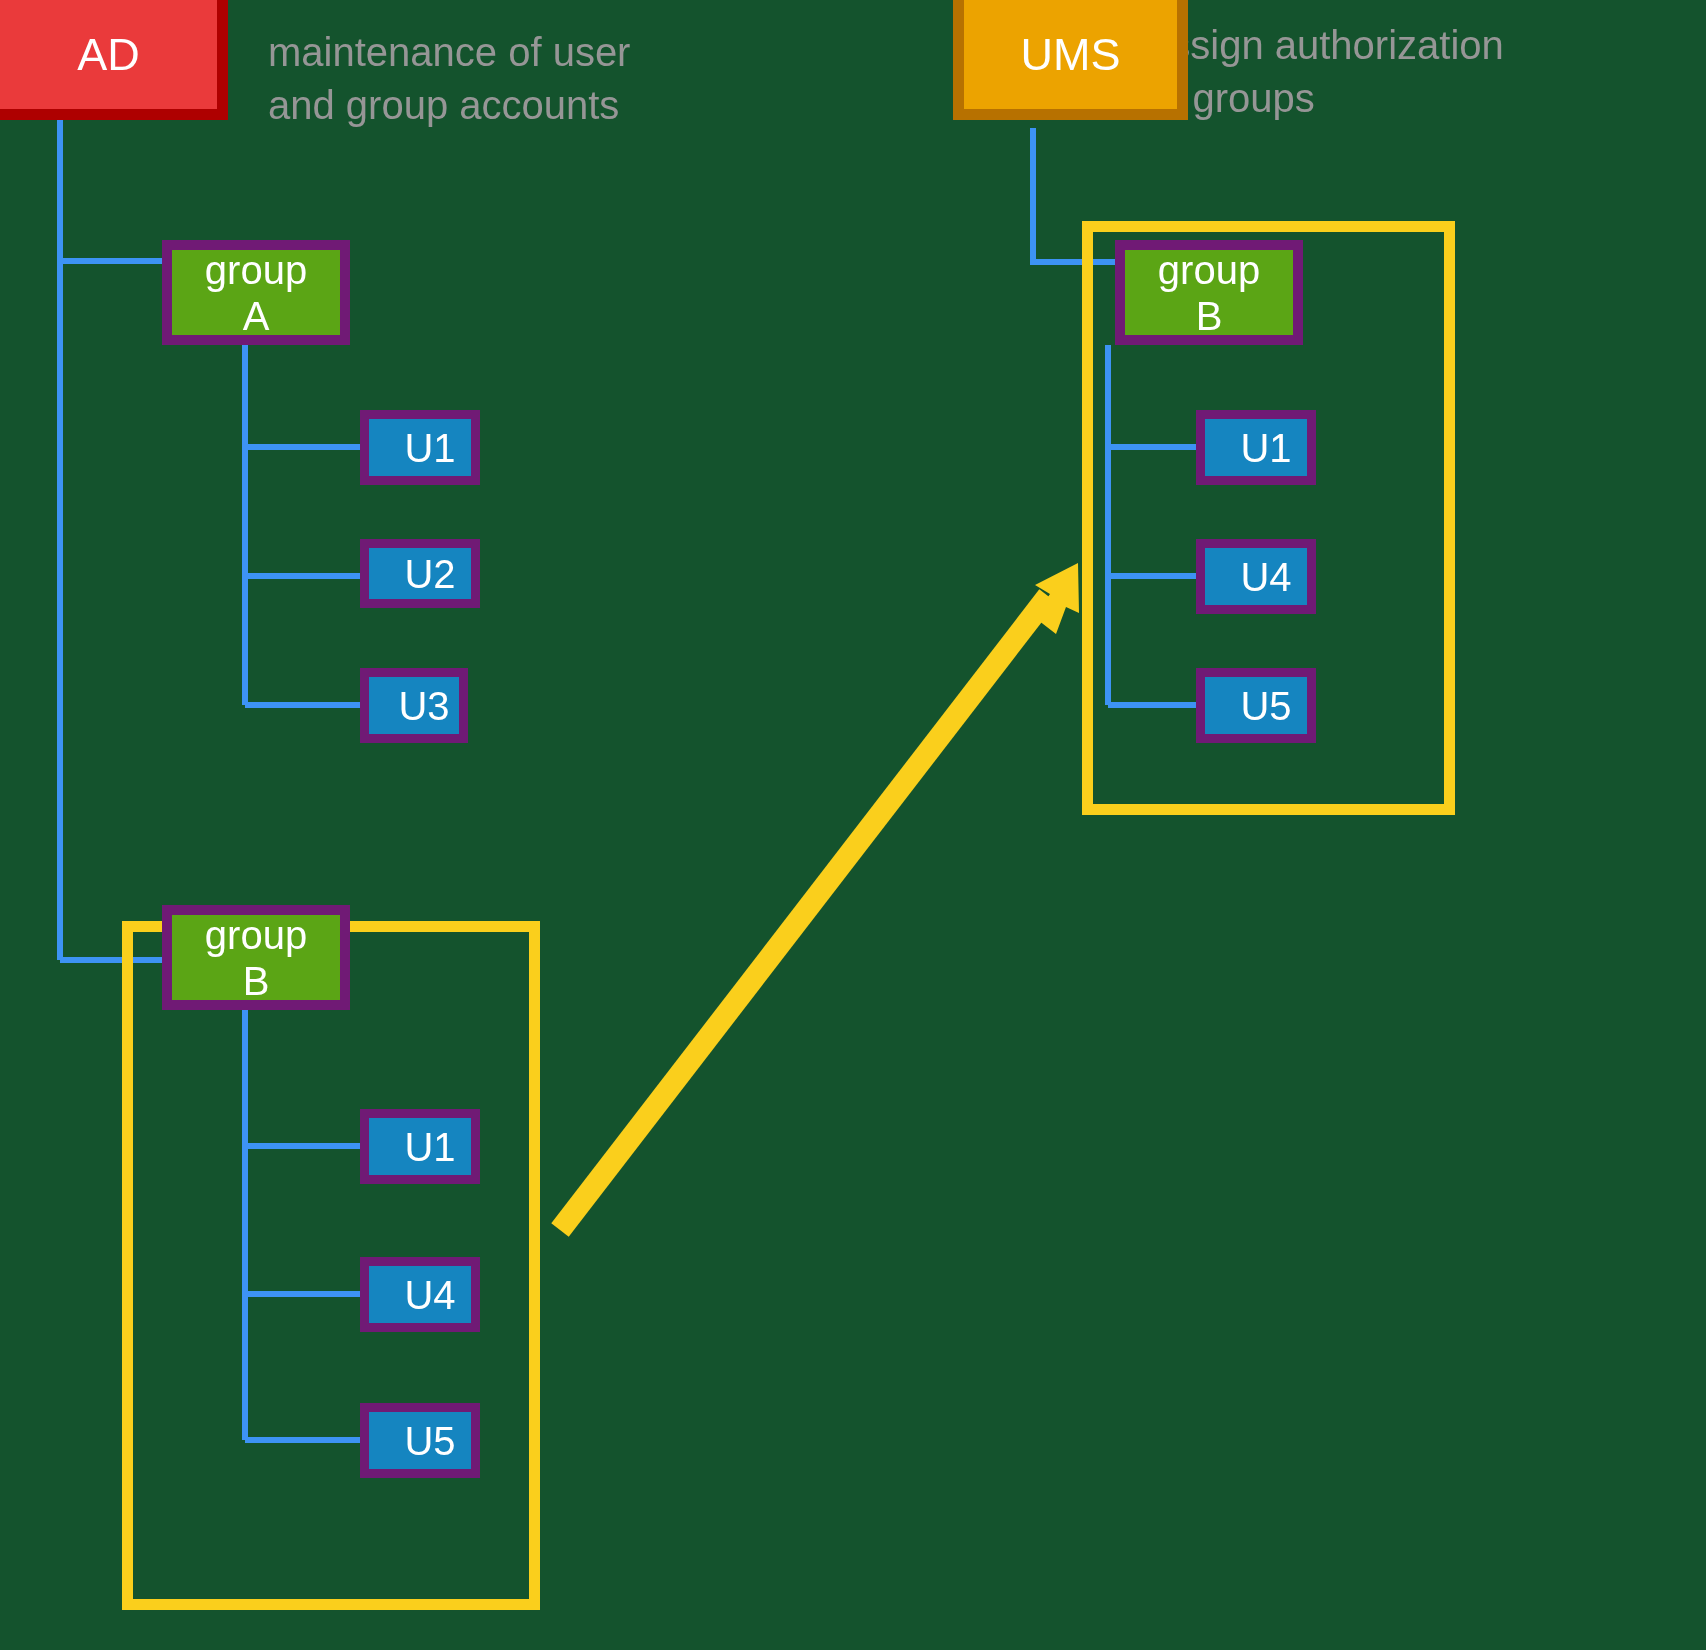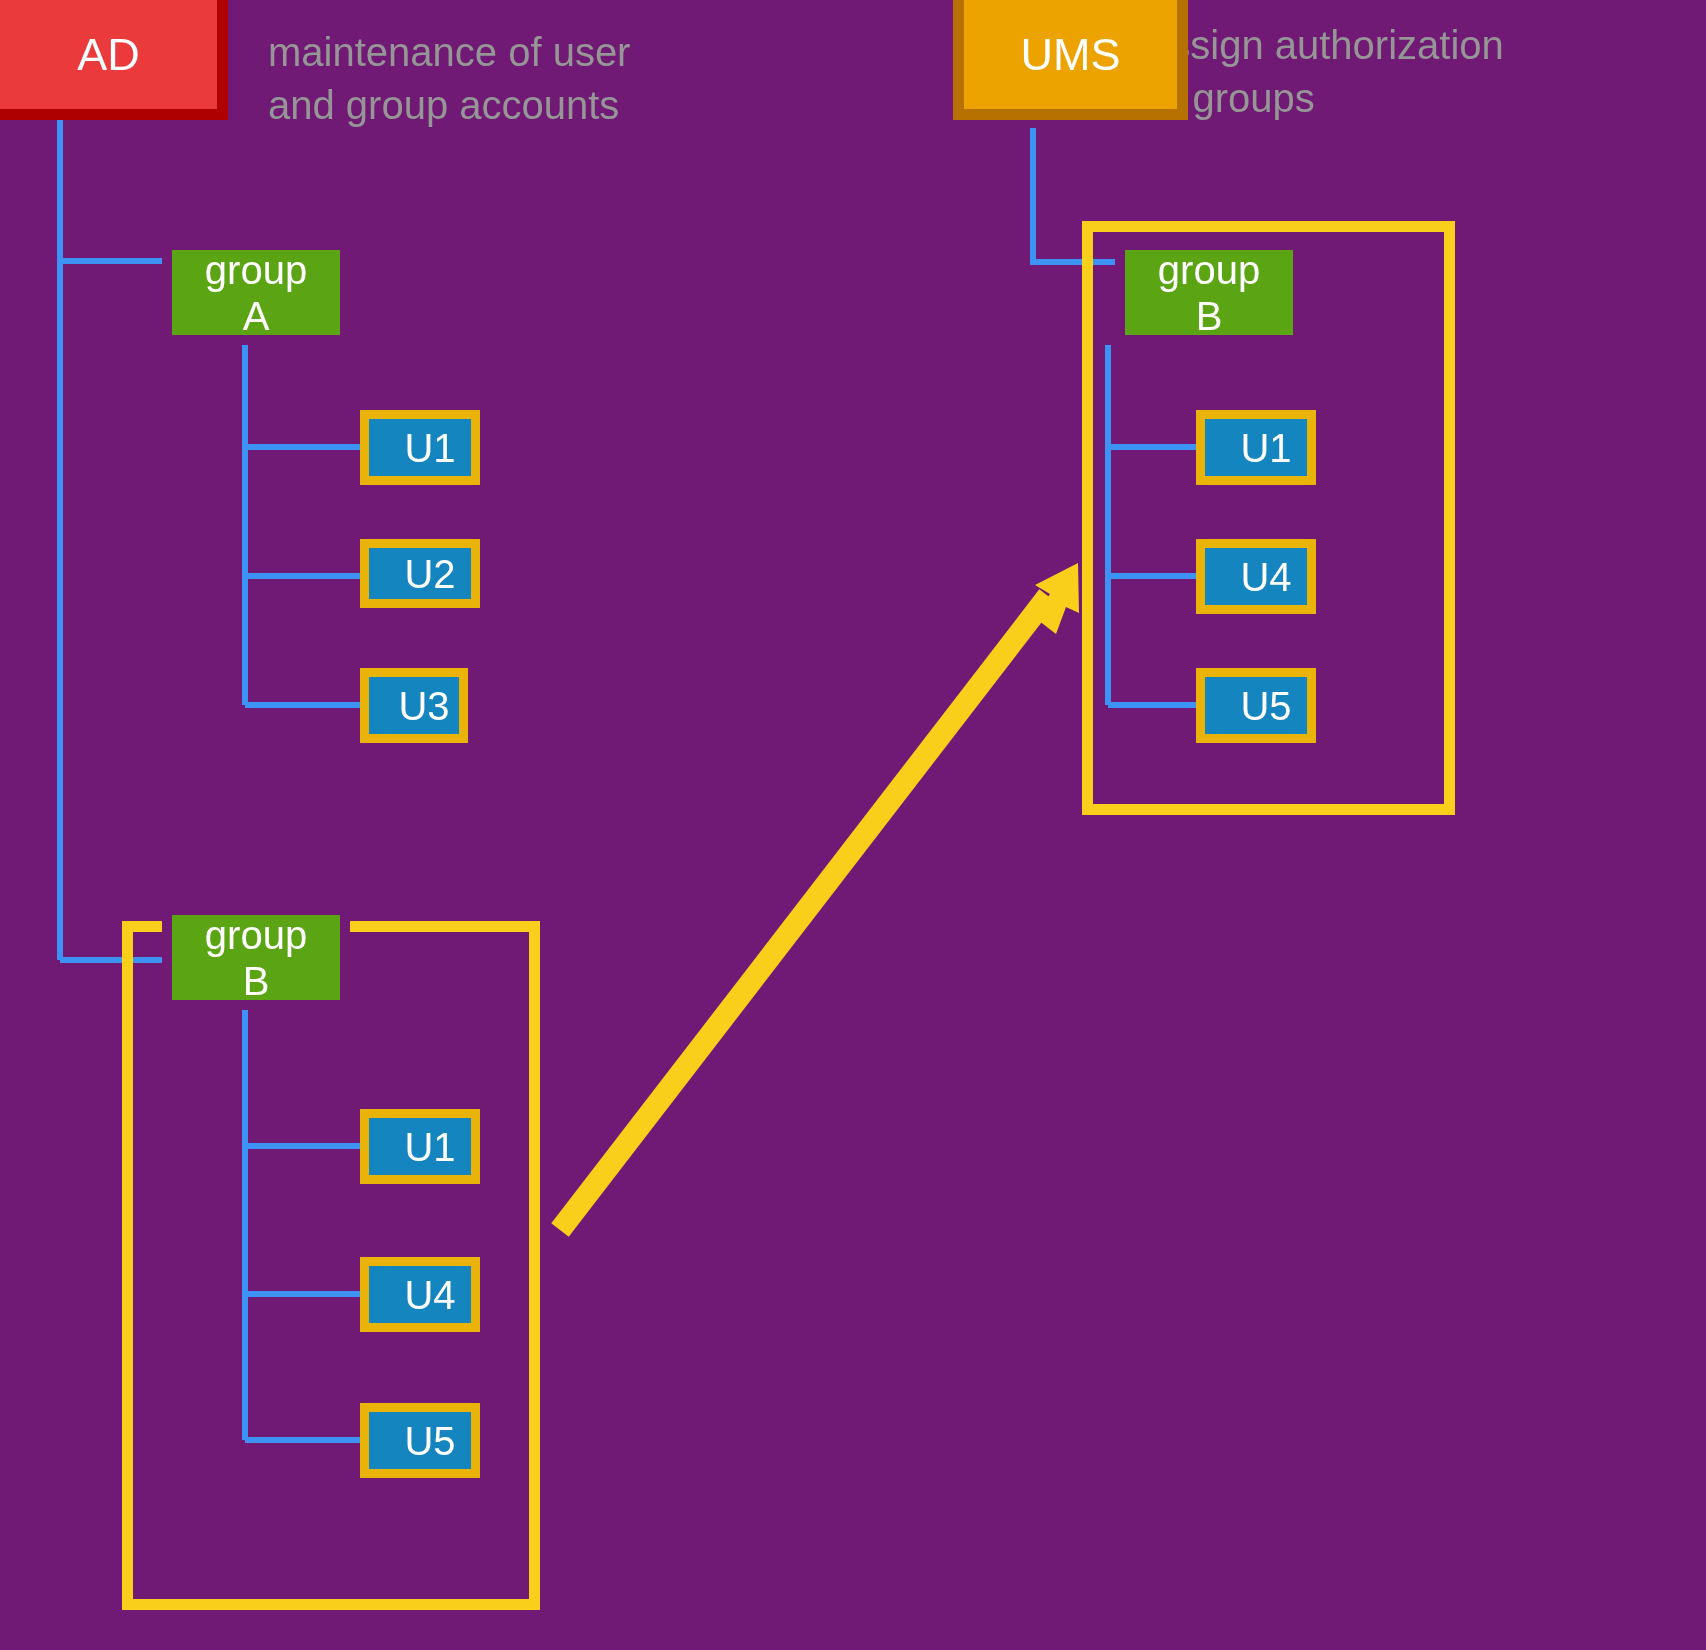--- a/index.html
+++ b/index.html
@@ -4,21 +4,21 @@
 <style>
   html,body{margin:0;padding:0;background:#ffffff;}
   body{
     font-family:"Liberation Sans", sans-serif;
     -webkit-font-smoothing:antialiased;
   }
   #stage{
     position:relative;
     width:1706px;
     height:1650px;
-    background:#701a75;
+    background:#14532d;
     overflow:hidden;
   }
   #wires{position:absolute;left:0;top:0;width:1706px;height:1650px;}
 
   
   .node{
     position:absolute;
     box-sizing:border-box;
     display:flex;
     align-items:center;
@@ -40,21 +40,21 @@
     font-size:45px;
   }
   .node-group{
     background:#5BA515;
     border:10px solid #701a75;
     font-size:40px;
     align-items:center;
   }
   .node-user{
     background:#1585C0;
-    border:9px solid #eab308;
+    border:9px solid #701a75;
     font-size:40px;
     padding-left:20px;
   }
 
   
   .frame{
     position:absolute;
     box-sizing:border-box;
     border:11px solid #FACF1C;
     background:transparent;

